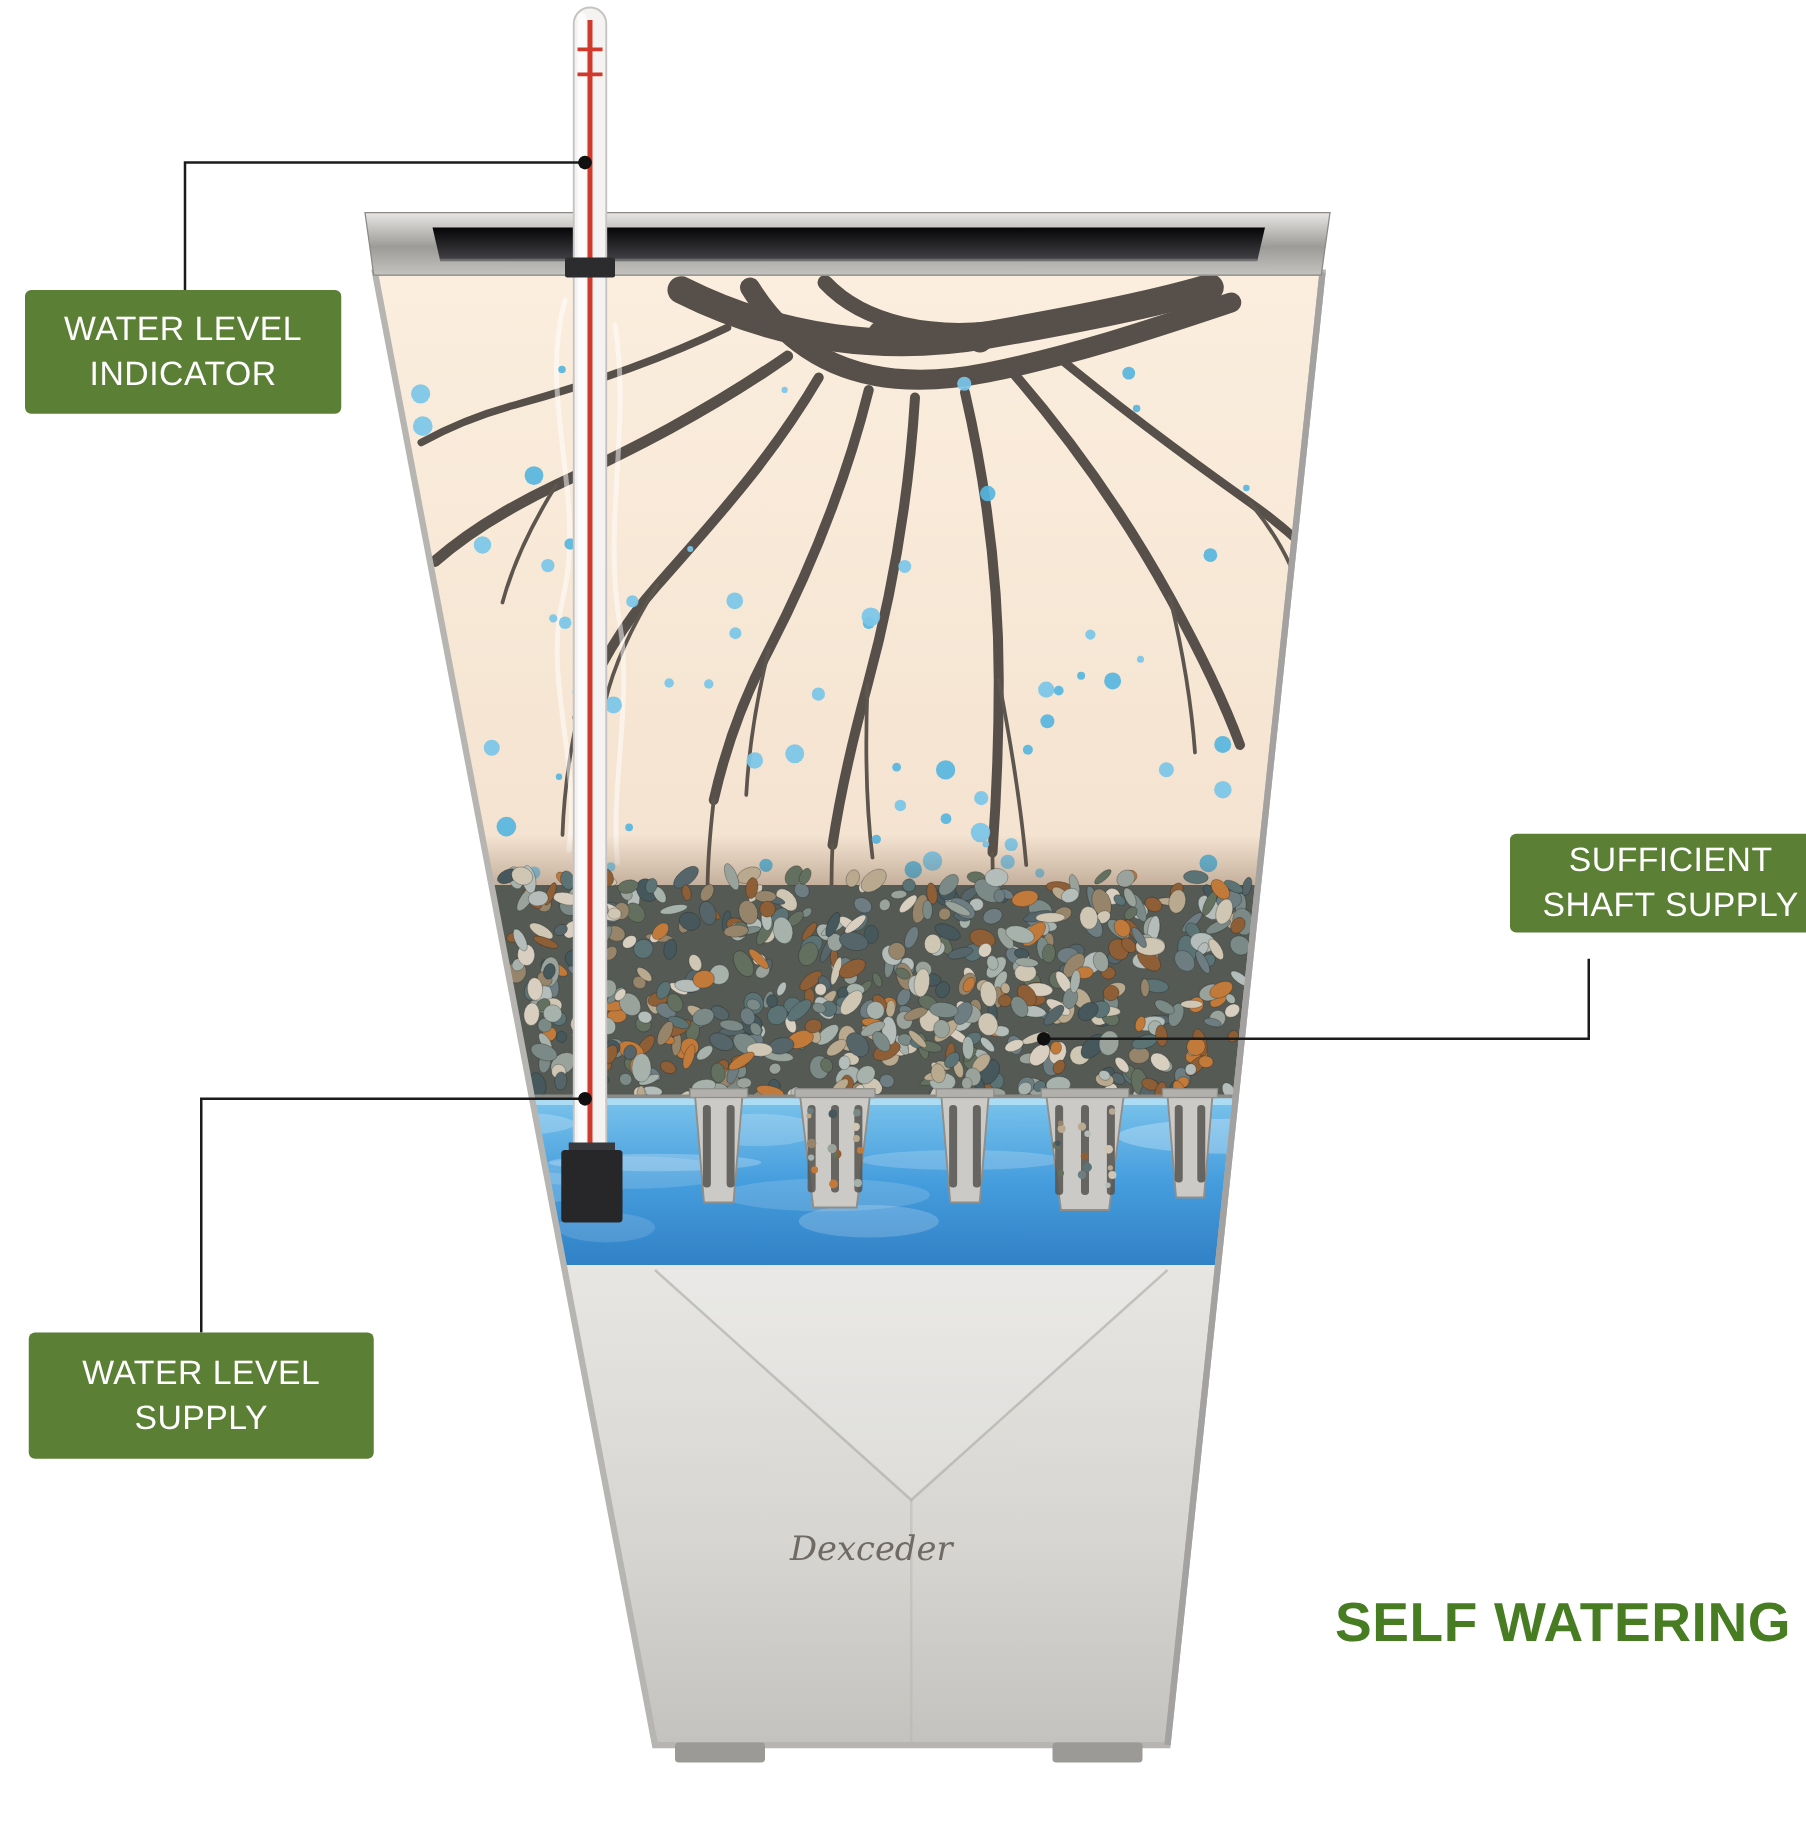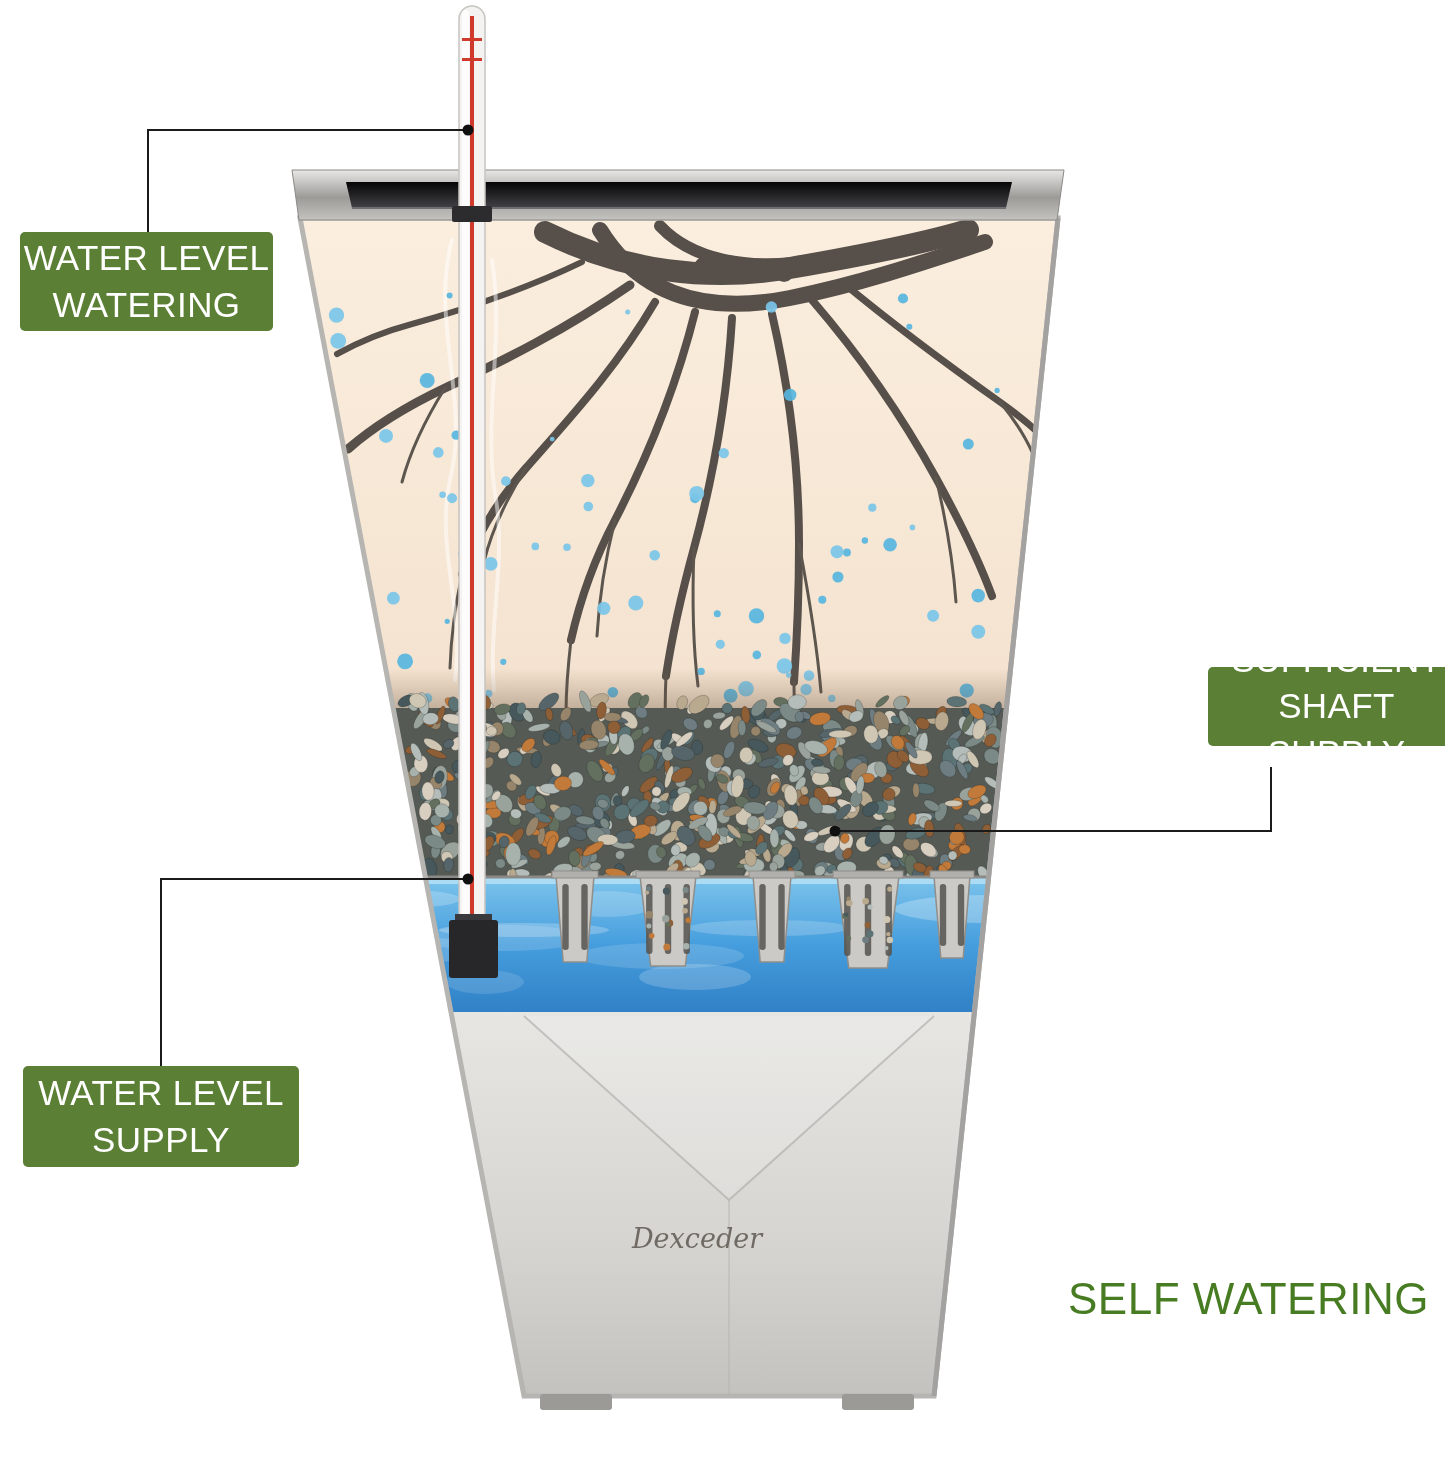--- a/index.html
+++ b/index.html
@@ -4,27 +4,27 @@
 <style>
   html,body{margin:0;padding:0;background:#ffffff;}
   .stage{
     position:relative;width:1445px;height:1467px;background:#ffffff;
     overflow:hidden;font-family:"Liberation Sans",sans-serif;
   }
   svg.diagram{position:absolute;left:0;top:0;}
   .callout{
     position:absolute;background:#5b7f34;color:#ffffff;border-radius:5px;
     display:flex;flex-direction:column;align-items:center;justify-content:center;
-    text-align:center;font-size:35px;font-weight:500;line-height:1.33;letter-spacing:.4px;
+    text-align:center;font-size:27px;font-weight:500;line-height:1.33;letter-spacing:.4px;
   }
   #callout-indicator{left:20px;top:232px;width:253px;height:99px;}
   #callout-supply{left:1208px;top:667px;width:257px;height:79px;}
   #callout-shaft{left:23px;top:1066px;width:276px;height:101px;}
   .headline{position:absolute;left:1068px;top:1274px;color:#487c22;}
-  .headline .l1{font-size:44px;font-weight:400;letter-spacing:.5px;}
+  .headline .l1{font-size:44px;font-weight:700;letter-spacing:.5px;}
   .headline .l2{font-size:29px;font-weight:700;letter-spacing:1px;margin-top:4px;}
 </style>
 </head>
 <body>
 
 <div class="stage">
 
   <svg class="diagram" width="1445" height="1467" viewBox="0 0 1445 1467">
     <defs>
       <clipPath id="faceClip">
@@ -943,21 +943,21 @@
       <path d="M835,831 H1271 V767"></path>
       <path d="M468,879 H161 V1066"></path>
       <circle cx="468" cy="130" r="5.5" fill="#101010" stroke="none"></circle>
       <circle cx="835" cy="831" r="5.5" fill="#101010" stroke="none"></circle>
       <circle cx="468" cy="879" r="5.5" fill="#101010" stroke="none"></circle>
     </g>
   </svg>
 
   <div class="callout" id="callout-indicator">
     <span>WATER LEVEL</span>
-    <span>WATERING</span>
+    <span>INDICATOR</span>
   </div>
 
   <div class="callout" id="callout-supply">
     <span>SUFFICIENT</span>
     <span>SHAFT SUPPLY</span>
   </div>
 
   <div class="callout" id="callout-shaft">
     <span>WATER LEVEL</span>
     <span>SUPPLY</span>

